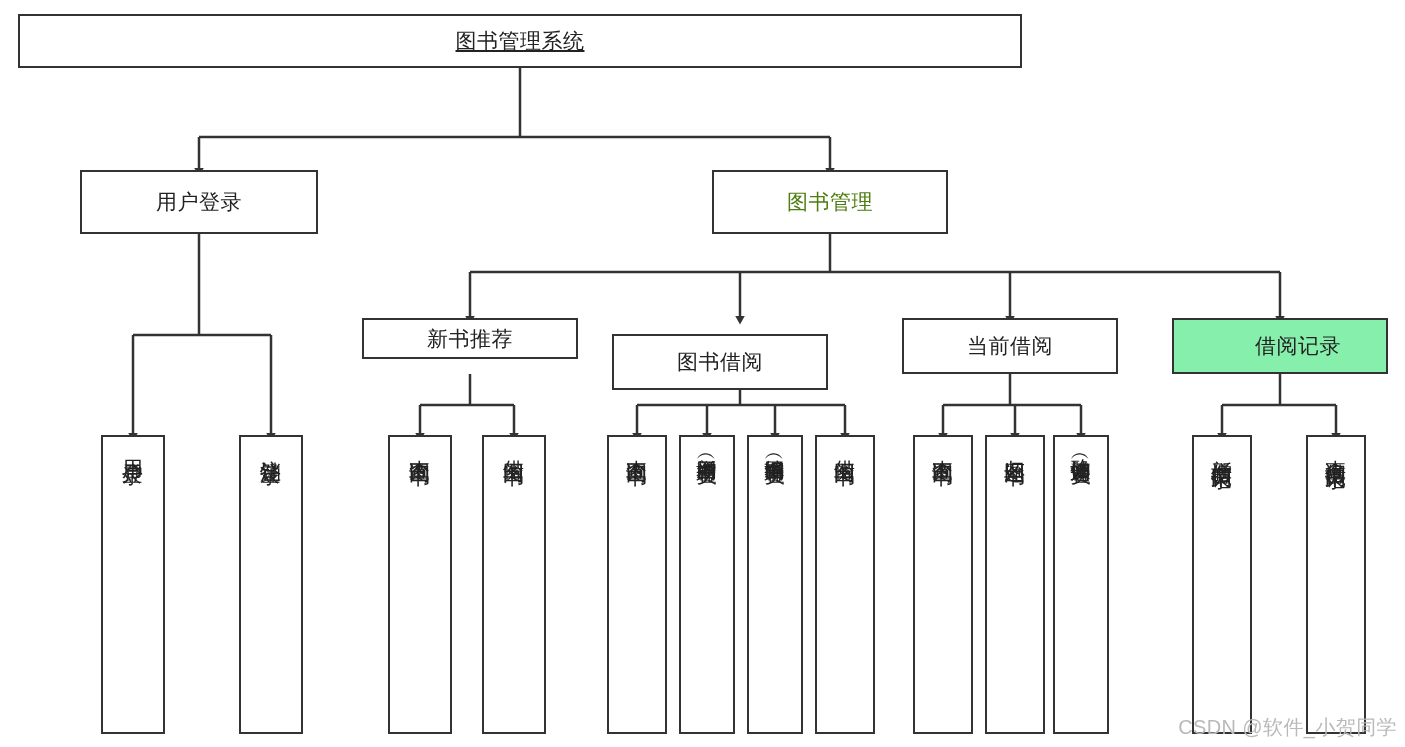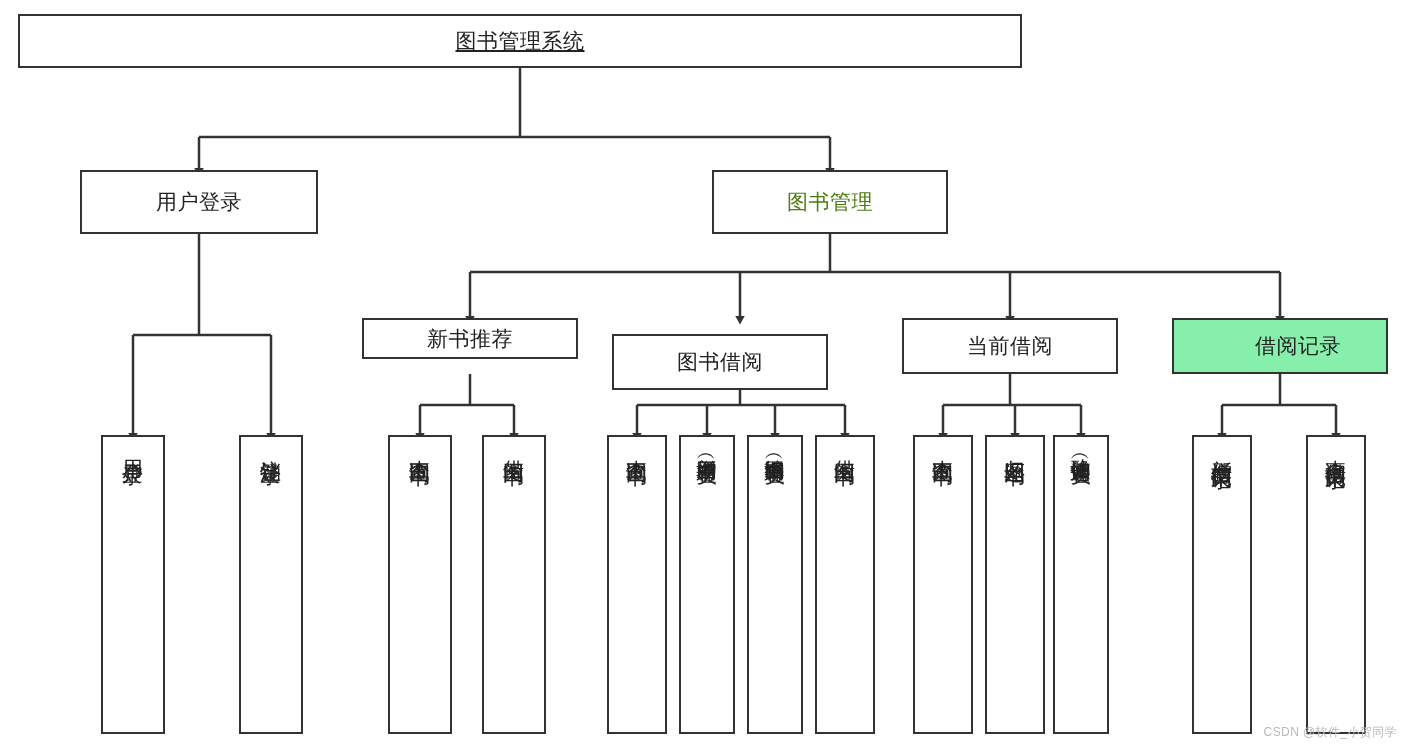--- a/index.html
+++ b/index.html
@@ -58,21 +58,21 @@
     line-height: 1;
   }
   .node.vert.tall .lbl {
     font-size: 20px;
     letter-spacing: 1px;
   }
   #watermark {
     position: absolute;
     right: 8px;
     bottom: 6px;
-    font-size: 12px;
+    font-size: 20px;
     color: #b9b9b9;
     letter-spacing: 0.4px;
     white-space: nowrap;
   }
 </style>
 </head>
 <body>
 
 <div id="canvas">
   <svg id="edges" xmlns="http://www.w3.org/2000/svg">

